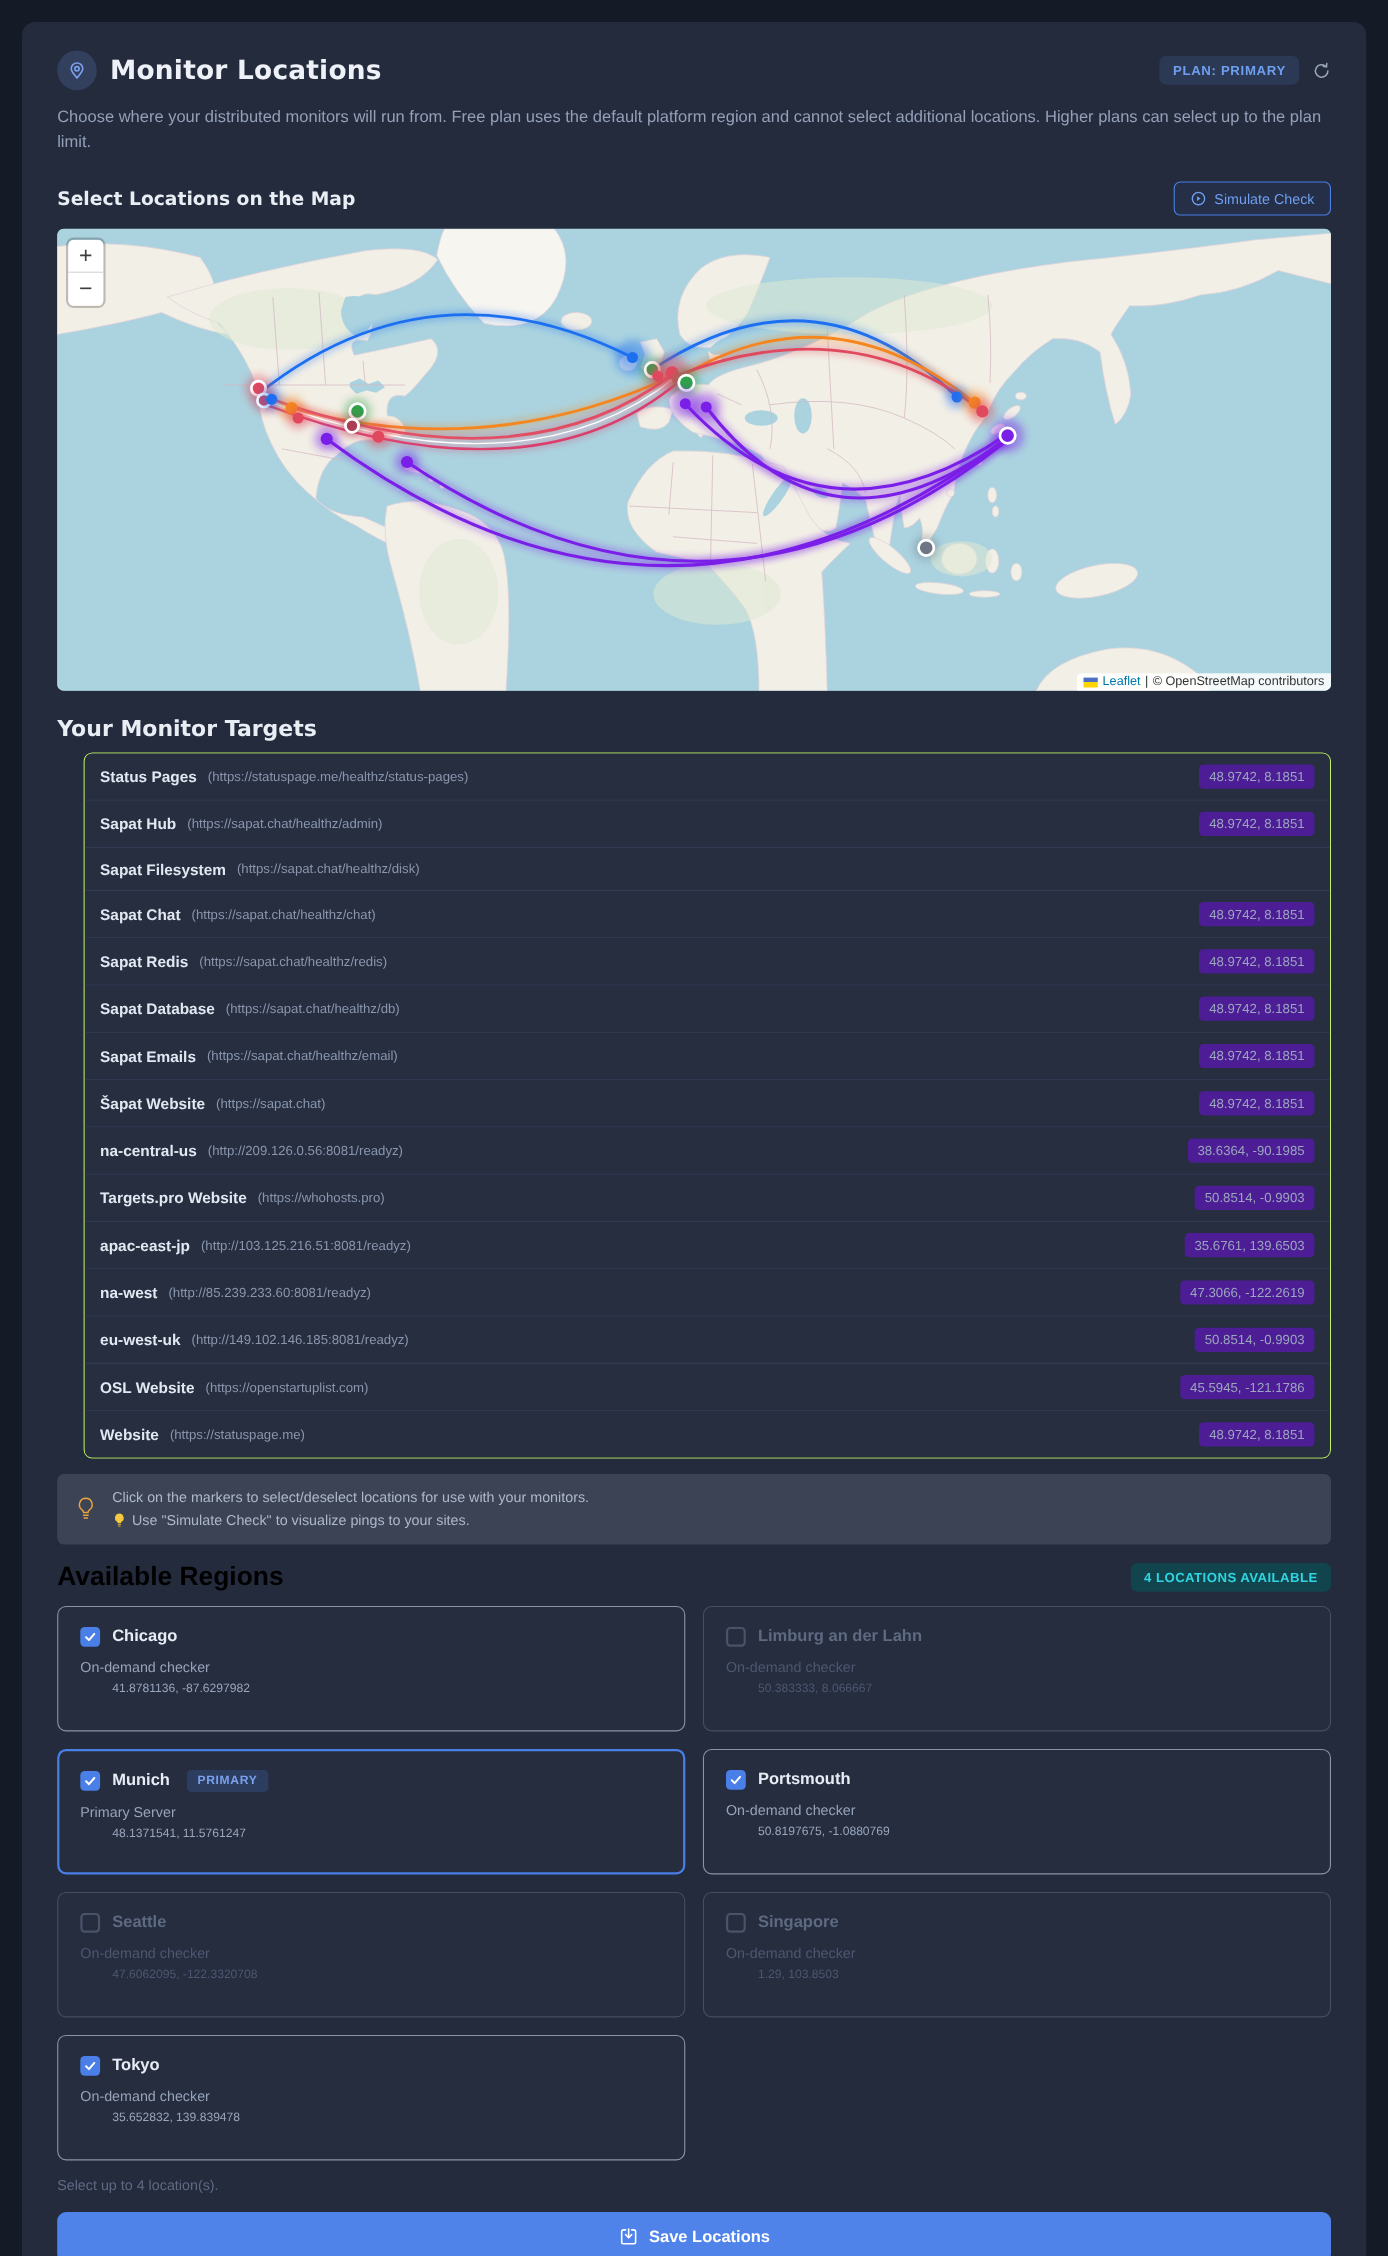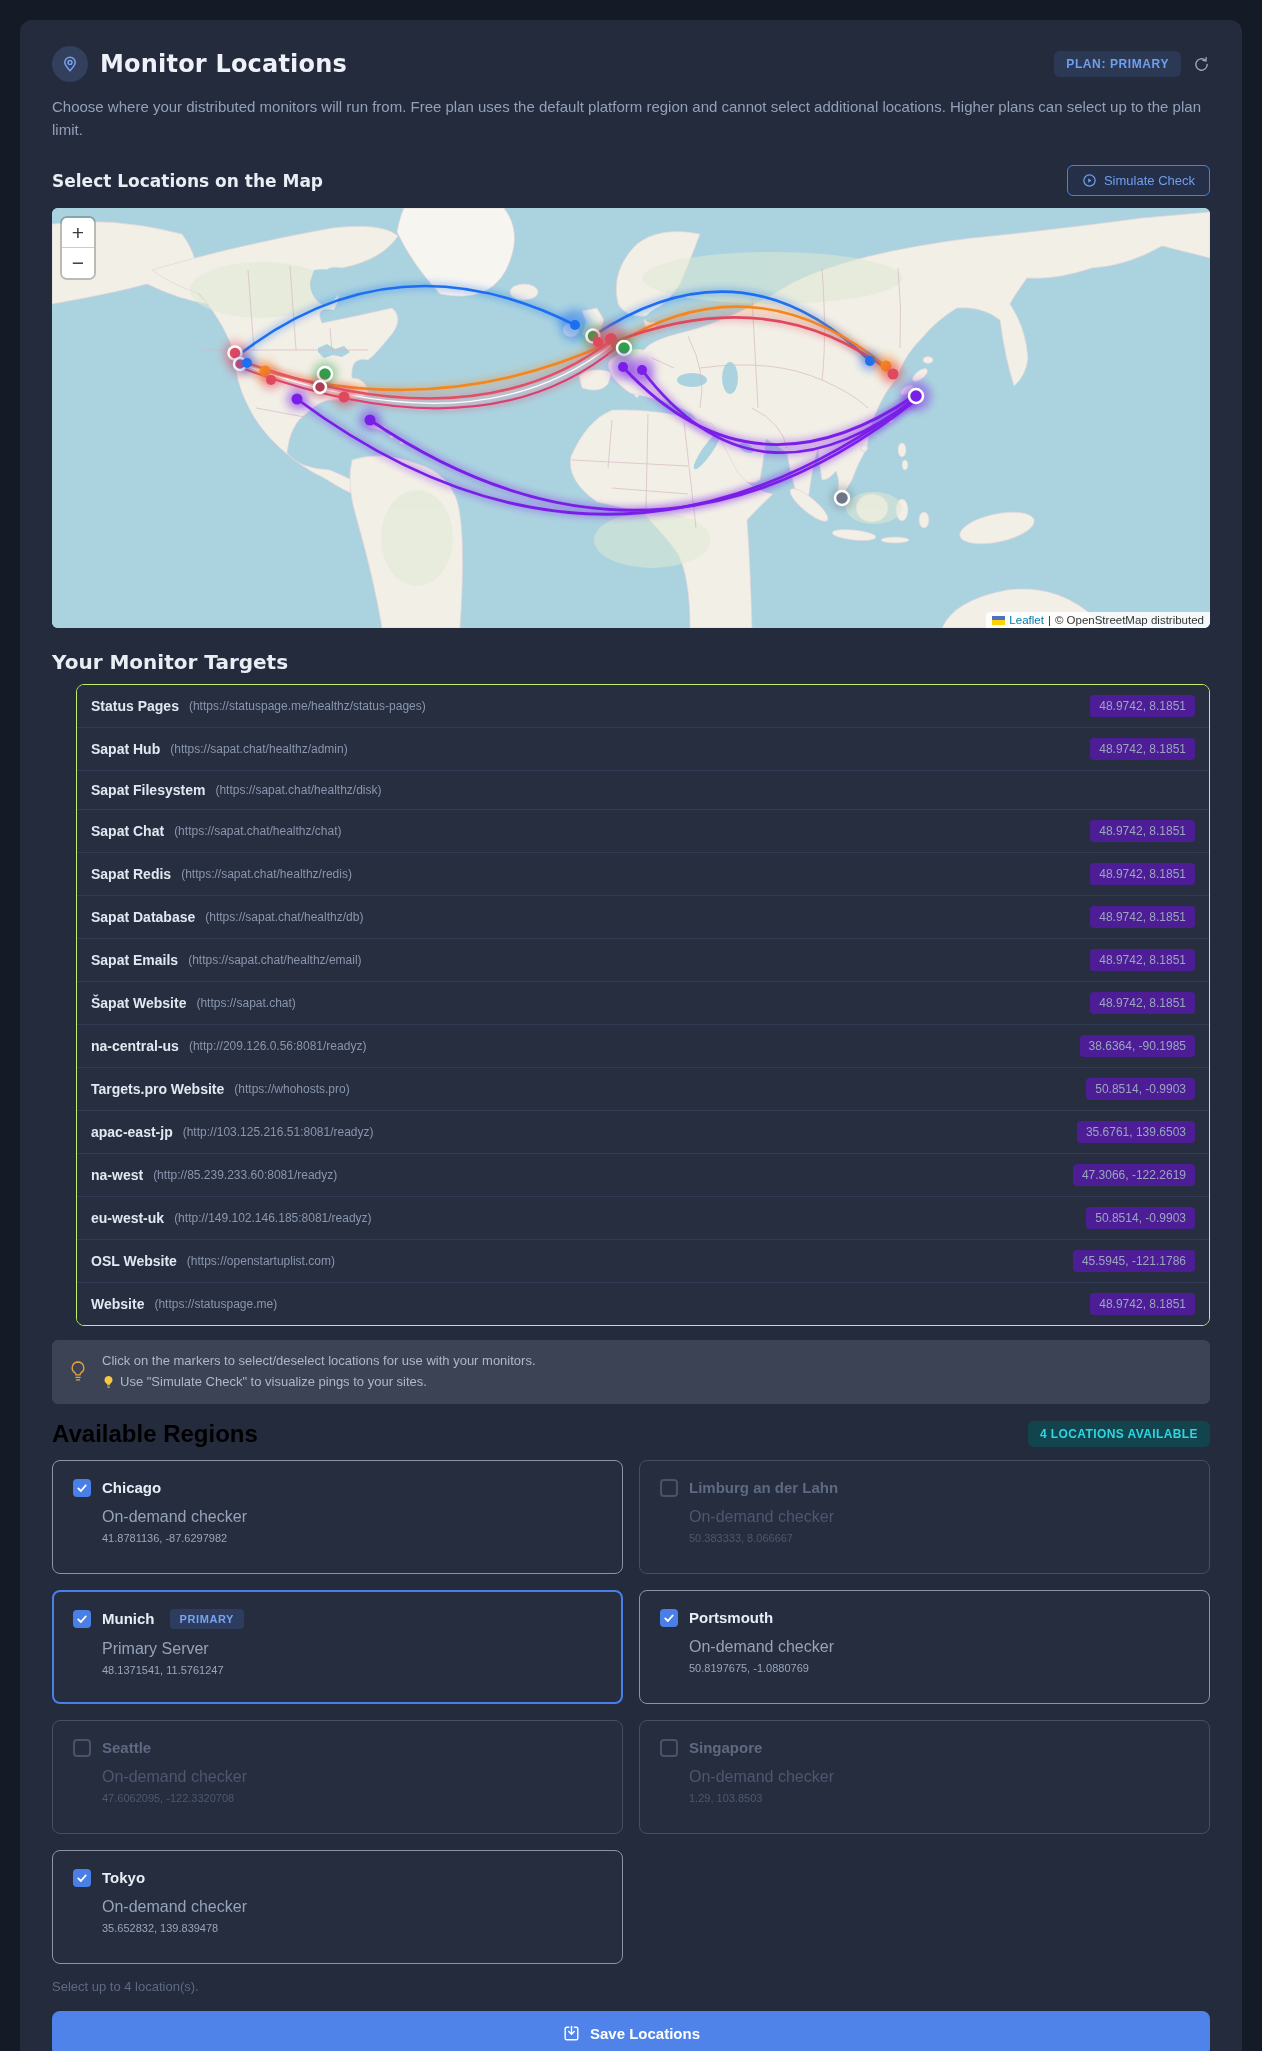--- a/index.html
+++ b/index.html
@@ -56,21 +56,21 @@
   .card.dim { border-color:#454f64; }
   .card.hl { border:2px solid #4a7fe8; padding:17px 19px; }
   .card-top { display:flex; align-items:center; gap:11px; }
   .cb { width:18px; height:18px; border-radius:4px; flex:0 0 18px; display:flex; align-items:center; justify-content:center; }
   .cb.on { background:#4a7fe8; }
   .cb.off { background:transparent; border:2px solid #56617a; }
   .card.dim .cb.off { border-color:#49536a; }
   .card-title { color:#e8edf5; font-size:15px; font-weight:700; }
   .card.dim .card-title { color:#5e6a81; }
   .pbadge { margin-left:4px; background:#2d3d60; color:#7aa2ee; font-size:11px; font-weight:700; letter-spacing:.6px; padding:4px 10px; border-radius:4px; }
-  .card-sub { margin-top:11px; margin-left:29px; color:#97a3b9; font-size:16px; }
+  .card-sub { margin-top:11px; color:#97a3b9; font-size:13px; }
   .card-coords { margin-top:6px; margin-left:29px; color:#9aa6bc; font-size:11px; }
   .card.dim .card-sub, .card.dim .card-coords { color:#4d5870; }
 
   .footnote { margin-top:15px; color:#5d6a82; font-size:13px; }
   .save-btn { margin-top:17px; width:100%; height:46px; background:#4f83ea; border:none; border-radius:8px; color:#fff; font-size:15px; font-weight:700; display:flex; align-items:center; justify-content:center; gap:9px; cursor:pointer; font-family:"Liberation Sans",sans-serif; }
 </style>
 </head>
 <body>
 
 <div class="panel">
@@ -267,21 +267,21 @@
       <button>+</button>
       <button>−</button>
     </div>
     <div class="attr">
       <span class="flag">
           <span class="b1"></span>
           <span class="b2"></span>
         </span>
       <a href="#">Leaflet</a>
       <span>|</span>
-      <span>© OpenStreetMap distributed</span>
+      <span>© OpenStreetMap contributors</span>
     </div>
   </div>
 
   <div class="targets-head"><span class="mini-head">Your Monitor Targets</span></div>
   <div class="tlist" id="targets-list">
   <div class="trow">
     <span class="tname">Status Pages</span>
     <span class="turl">(https://statuspage.me/healthz/status-pages)</span>
     <span class="tcoord">48.9742, 8.1851</span>
   </div>

